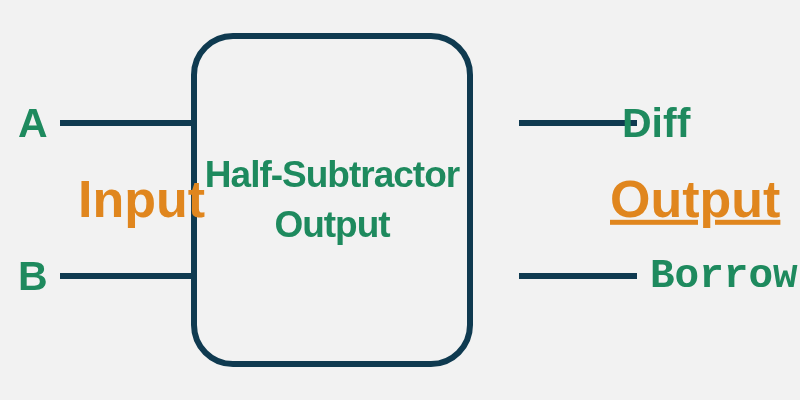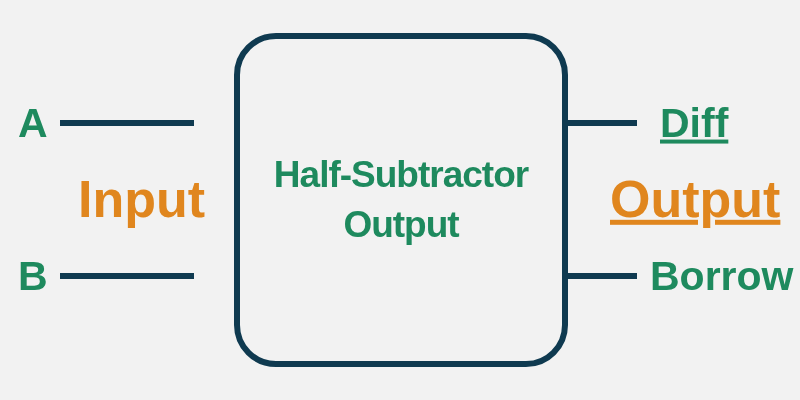--- a/index.html
+++ b/index.html
@@ -12,31 +12,30 @@
     height: 400px;
     background: var(--bg, #f2f2f2);
     font-family: "Liberation Sans", "DejaVu Sans", sans-serif;
     font-weight: 700;
     overflow: hidden;
   }
   .chip {
     position: absolute;
     left: 191px;
     top: 33px;
-    width: 334px;
+    width: 282px;
     height: 334px;
     box-sizing: border-box;
     border: 6px solid var(--wire, #0f3a50);
     border-radius: 42px;
     background: var(--bg, #f2f2f2);
     display: flex;
     flex-direction: column;
     align-items: center;
     justify-content: center;
-    margin-left: 43px;
   }
   .chip-title-line {
     color: var(--pin-text, #1e8a5e);
     font-size: 37px;
     line-height: 50px;
     letter-spacing: -1px;
     white-space: nowrap;
   }
   .wire {
     position: absolute;
@@ -57,22 +56,22 @@
   .group-label {
     position: absolute;
     transform: translateY(-52%);
     color: var(--group-text, #e0861e);
     font-size: 52px;
     white-space: nowrap;
     margin-left: 45px;
   }
   .pos-a      { left: 18px;  top: 124px; }
   .pos-b      { left: 18px;  top: 277px; }
-  .pos-diff   { left: 660px; top: 124px; text-decoration: underline; }
-  .pos-borrow { left: 650px; top: 277px; }
+  .pos-diff   { left: 622px; top: 124px; }
+  .pos-borrow { left: 650px; top: 277px; font-family: Liberation Mono, monospace; }
   .pos-input  { left: 33px;  top: 200px; }
   .pos-output { left: 565px; top: 200px; text-decoration: underline; }
 </style>
 </head>
 <body>
 
 <div class="canvas">
 
   <div class="wire in row-top"></div>
   <div class="wire in row-bottom"></div>

